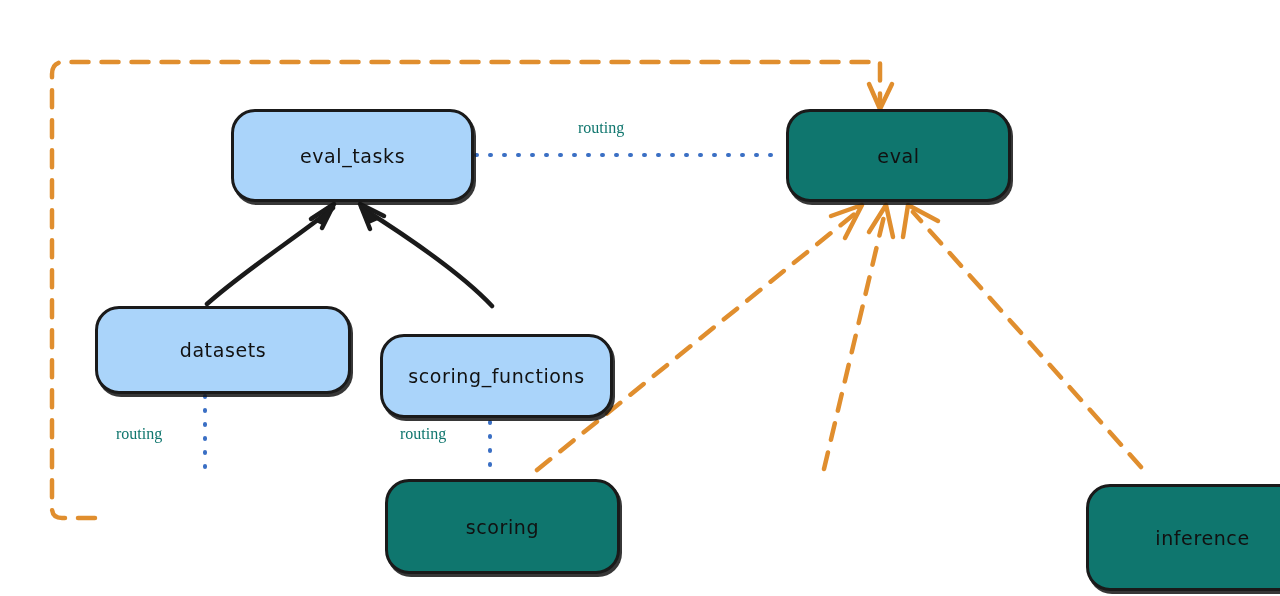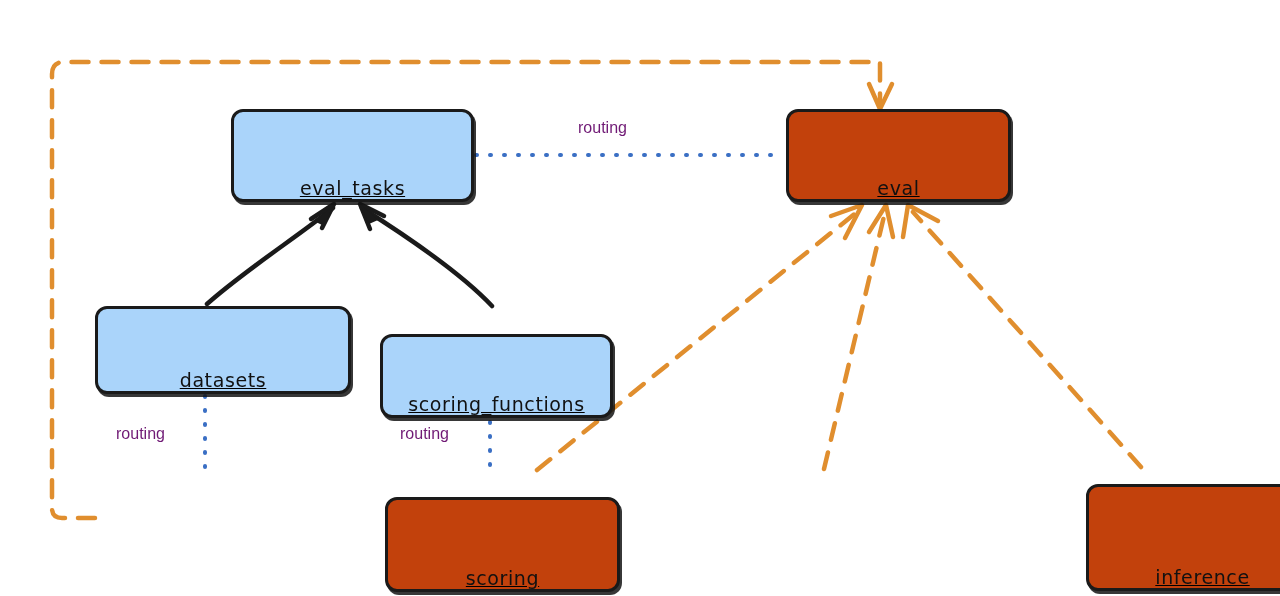--- a/index.html
+++ b/index.html
@@ -22,42 +22,41 @@
     left: 0;
     top: 0;
     width: 1280px;
     height: 596px;
     pointer-events: none;
   }
   .node {
     position: absolute;
     box-sizing: border-box;
     border: 3px solid #1a1a1a;
-    border-radius: 12px;
+    border-radius: 24px;
     display: flex;
-    align-items: flex-end;
+    align-items: center;
     justify-content: center;
     box-shadow: 2px 3px 0 rgba(20,20,20,0.85);
-    text-decoration: underline;
   }
   .node-blue { background: #aad4fa; }
-  .node-green { background: #c2410c; }
+  .node-green { background: #0f766e; }
   .node-label {
     font-family: "DejaVu Sans", sans-serif;
     font-size: 19px;
     color: #111111;
     letter-spacing: 0.6px;
     white-space: nowrap;
     user-select: none;
   }
   .edge-label {
     position: absolute;
-    font-family: Liberation Sans, sans-serif;
+    font-family: Liberation Serif, serif;
     font-size: 16px;
-    color: #701a75;
+    color: #0f766e;
     white-space: nowrap;
     user-select: none;
   }
 </style>
 </head>
 <body>
 
 <div id="canvas">
 
   <svg id="edges" viewBox="0 0 1280 596" width="1280" height="596" xmlns="http://www.w3.org/2000/svg">
@@ -114,21 +113,21 @@
 
   <div class="node node-blue" style="left:95px; top:306px; width:256px; height:88px;">
     <span class="node-label">datasets</span>
   </div>
 
   <div class="node node-blue" style="left:380px; top:308px; width:233px; height:84px;margin-top:26px;">
     <span class="node-label">scoring_functions</span>
   </div>
 
 
-  <div class="node node-green" style="left:385px; top:497px; width:235px; height:95px;">
+  <div class="node node-green" style="left:385px; top:479px; width:235px; height:95px;">
     <span class="node-label">scoring</span>
   </div>
 
 
   <div class="node node-green" style="left:1086px; top:468px; width:233px; height:107px;margin-top:16px;">
     <span class="node-label">inference</span>
   </div>
 
   <span class="edge-label" style="left:578px; top:119px;">routing</span>
 

